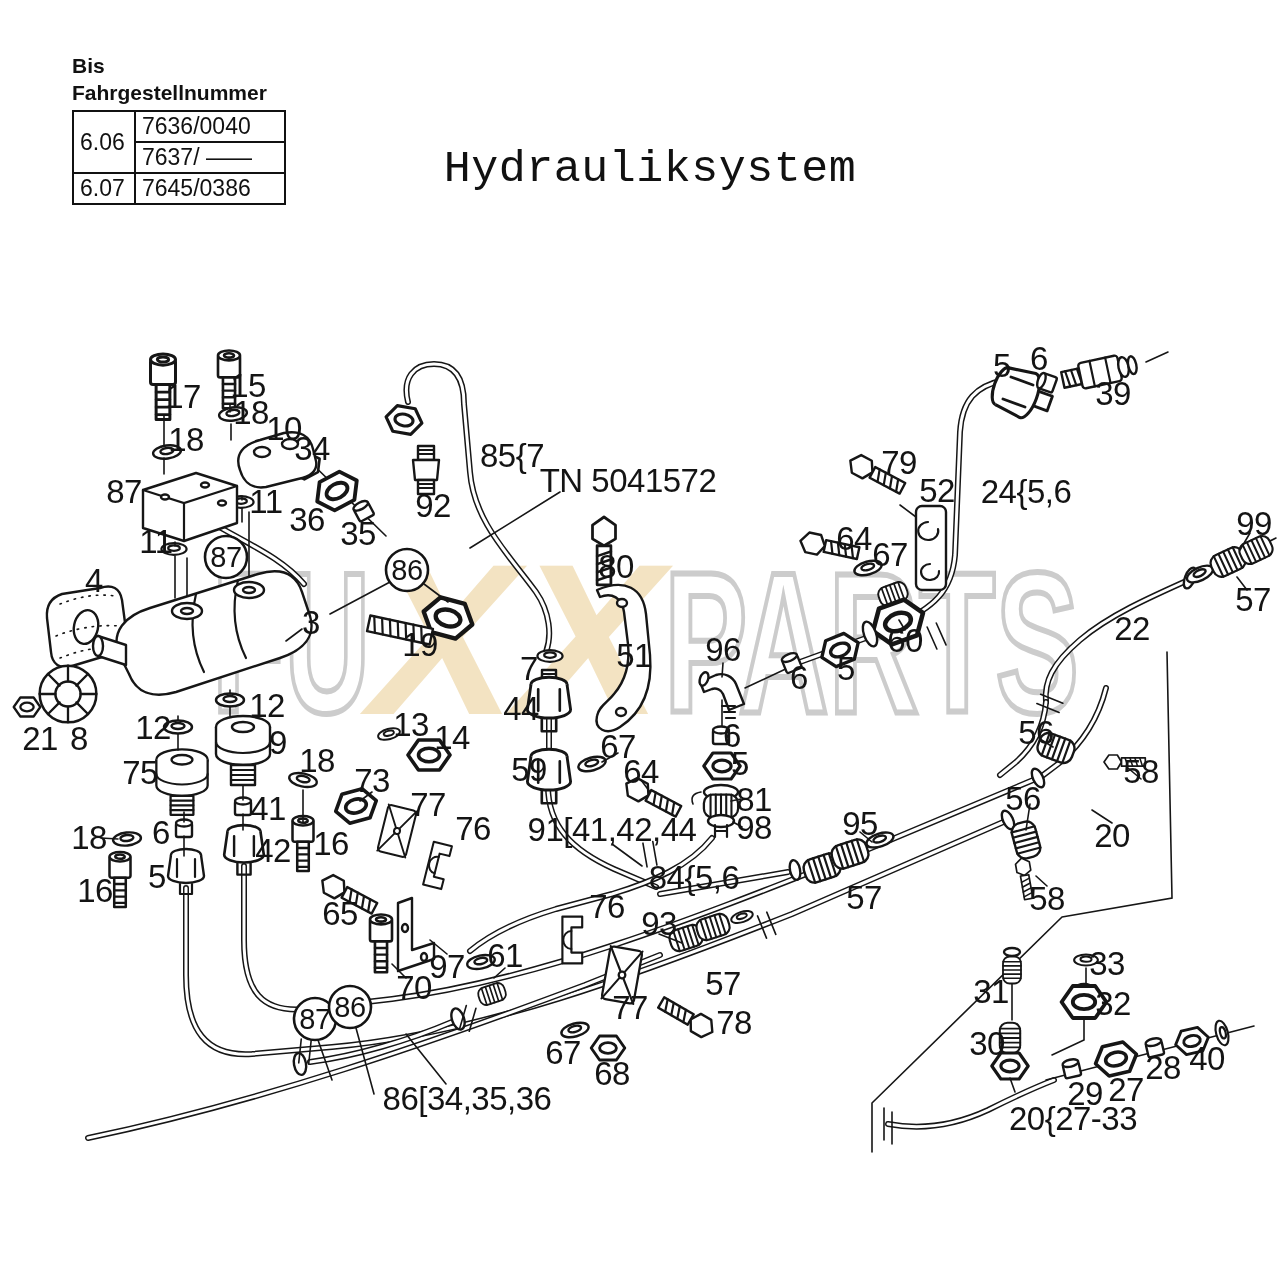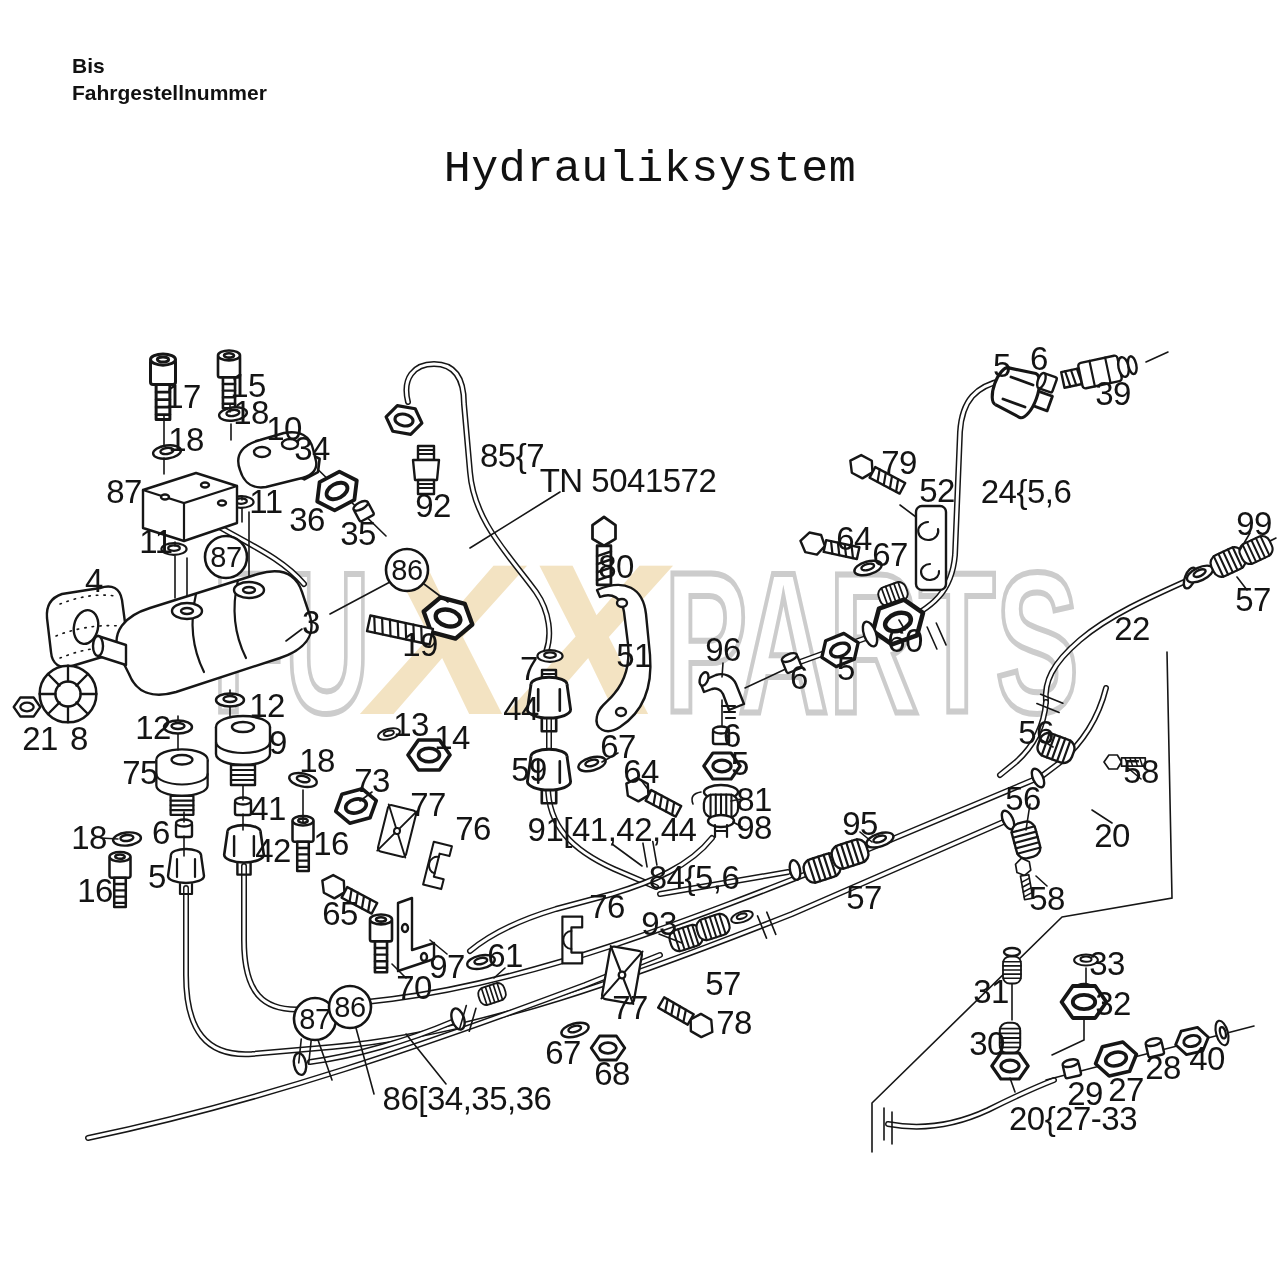--- a/index.html
+++ b/index.html
@@ -29,20 +29,35 @@
 </head>
 <body>
 
 <div class="canvas">
 
   <div class="caption">
     <div>Bis</div>
     <div>Fahrgestellnummer</div>
   </div>
 
+  <table class="serial-table">
+    <tbody>
+        <tr>
+      <td class="sec" rowspan="2">6.06</td>
+      <td class="val">7636/0040</td>
+    </tr>
+    <tr>
+      <td class="val">7637/ ——</td>
+    </tr>
+    <tr>
+      <td class="sec">6.07</td>
+      <td class="val">7645/0386</td>
+    </tr>
+  </tbody>
+    </table>
 
   <h1 class="page-title">Hydrauliksystem</h1>
 
   <svg id="diagram" width="1280" height="1280" viewBox="0 0 1280 1280">
     <defs>
       <g id="washer">
           <ellipse cx="0" cy="0" rx="14" ry="6.5" class="part"></ellipse>
           <ellipse cx="0" cy="-1" rx="6.5" ry="3" class="part"></ellipse>
         </g>
       <g id="nut">

